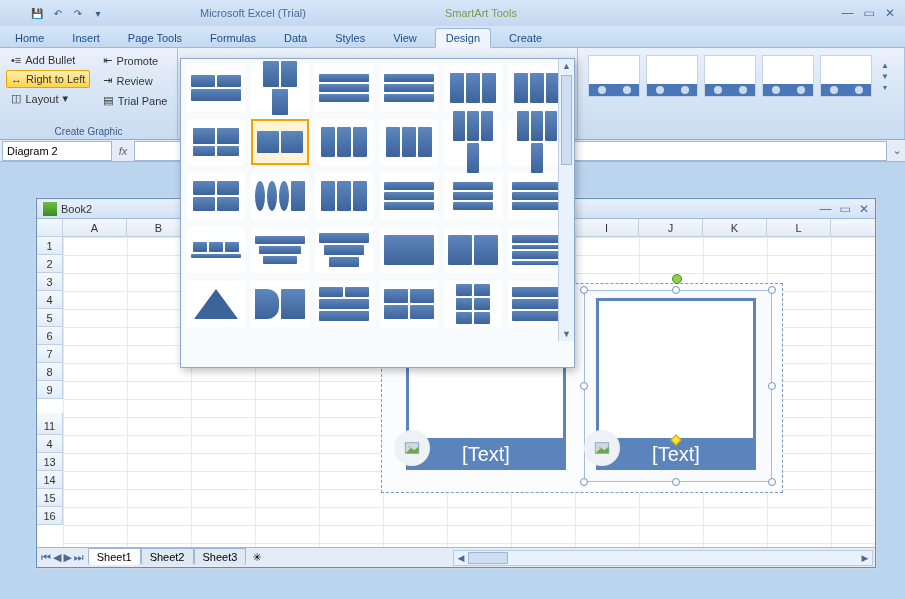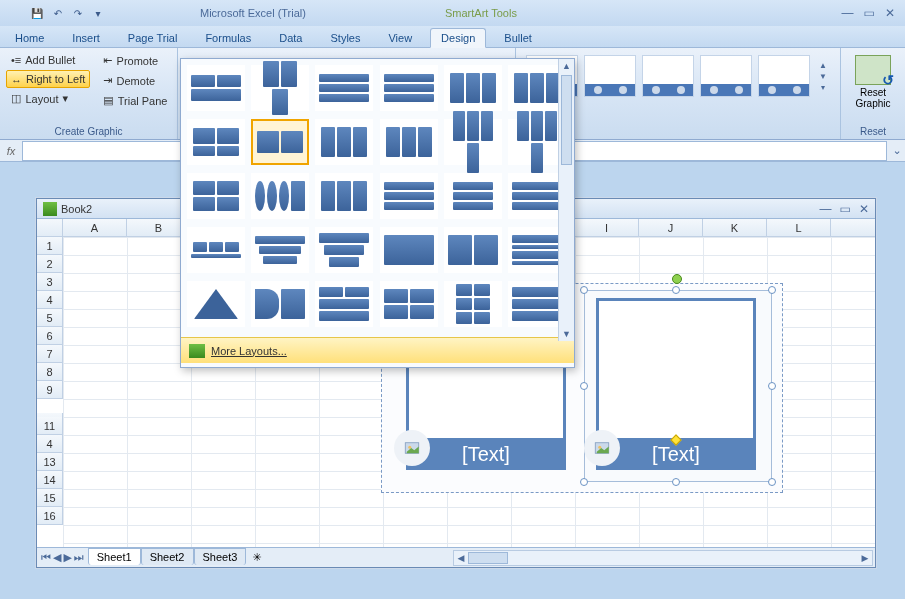--- a/index.html
+++ b/index.html
@@ -103,27 +103,27 @@
   <div class="wincontrols">
     <span>—</span>
     <span>▭</span>
     <span>✕</span>
   </div>
 </div>
 
 <div class="ribbon-tabs">
   <div class="tab">Home</div>
   <div class="tab">Insert</div>
-  <div class="tab">Page Trial</div>
+  <div class="tab">Page Tools</div>
   <div class="tab">Formulas</div>
   <div class="tab">Data</div>
   <div class="tab">Styles</div>
   <div class="tab">View</div>
   <div class="tab active">Design</div>
-  <div class="tab">Bullet</div>
+  <div class="tab">Create</div>
 </div>
 
 <div class="ribbon">
 
   <div class="ribbon-group" style="width:178px">
     <div style="display:flex; gap:8px">
       <div style="display:flex; flex-direction:column; gap:1px">
         <div class="rbtn small">
             <span class="ico">•≡</span>
             <span>Add Bullet</span>
@@ -138,21 +138,21 @@
             <span>▾</span>
           </div>
       </div>
       <div style="display:flex; flex-direction:column; gap:1px">
         <div class="rbtn small">
             <span class="ico">⇤</span>
             <span>Promote</span>
           </div>
         <div class="rbtn small">
             <span class="ico">⇥</span>
-            <span>Demote</span>
+            <span>Review</span>
           </div>
         <div class="rbtn small">
             <span class="ico">▤</span>
             <span>Trial Pane</span>
           </div>
       </div>
     </div>
     <div class="glabel">Create Graphic</div>
   </div>
 
@@ -199,30 +199,26 @@
           </div>
         </div>
       <div style="width:14px; display:flex; flex-direction:column; gap:2px">
         <span style="font-size:8px;color:#4b6a99;text-align:center">▲</span>
         <span style="font-size:8px;color:#4b6a99;text-align:center">▼</span>
         <span style="font-size:8px;color:#4b6a99;text-align:center">▾</span>
       </div>
     </div>
   </div>
 
-  <div class="ribbon-group" style="width:70px;border-right:none">
-    <div class="reset-grp">
-      <div class="reset-icon"></div>
-      <div style="font-size:10px;text-align:center;line-height:1.1">Reset Graphic</div>
-    </div>
-    <div class="glabel">Reset</div>
-  </div>
 </div>
 
 <div class="fbar">
+  <div class="namebox">
+      <span>Diagram 2</span>
+    </div>
   <div class="fx">fx</div>
   <div class="fedit"></div>
   <div class="fexp">⌄</div>
 </div>
 
 <div class="mdi">
   <div class="wbk">
     <div class="wbk-title">
       <span class="xlicon"></span>
       <span>Book2</span>
@@ -489,17 +485,13 @@
         <div class="b" style="width: 50px; height: 10px;"></div>
         <div class="b" style="width: 50px; height: 10px;"></div>
         <div class="b" style="width: 50px; height: 10px;"></div>
       </div>
     </div>
   <div class="drop-sb">
     <div class="darr" style="top:0">▲</div>
     <div class="dthumb"></div>
     <div class="darr" style="bottom:0">▼</div>
   </div>
-  <div class="more-row">
-    <span class="mi"></span>
-    <span style="text-decoration:underline">More Layouts...</span>
-  </div>
 </div>
 
 </body></html>

